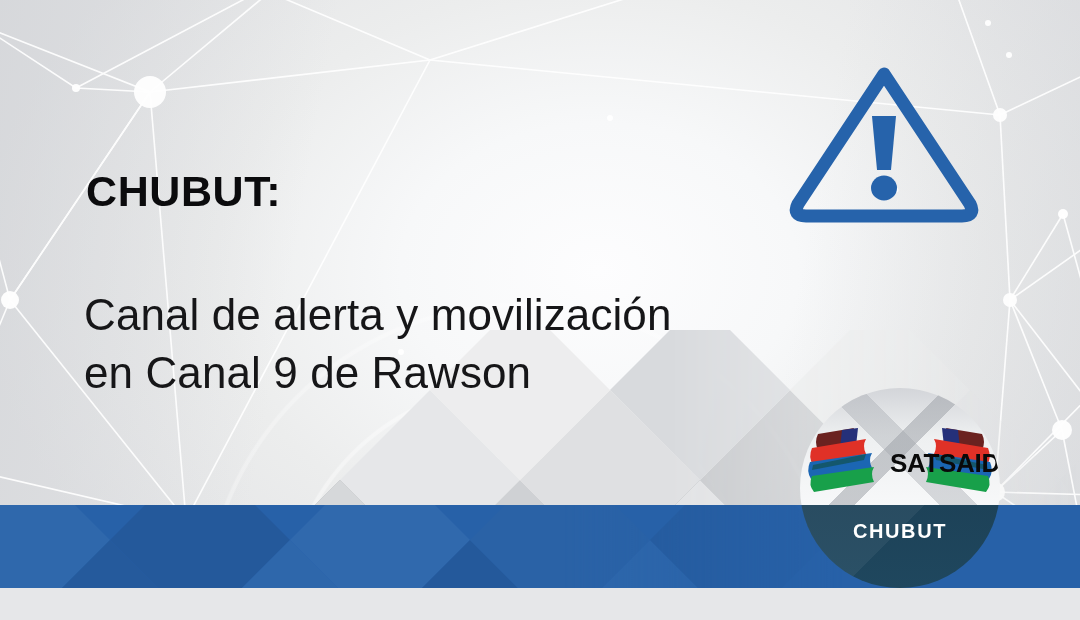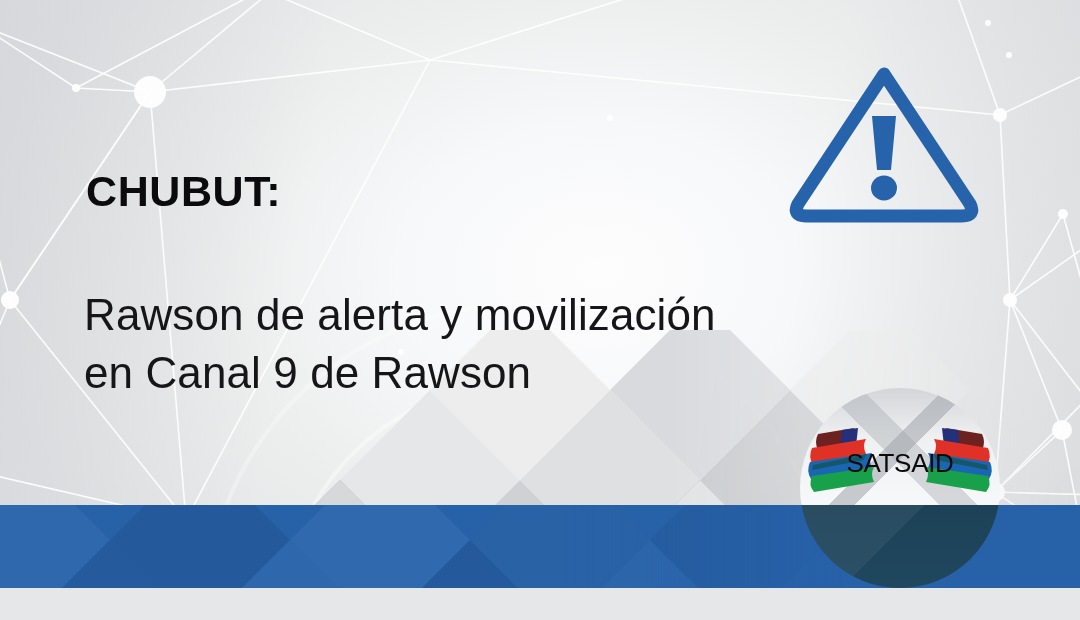--- a/index.html
+++ b/index.html
@@ -76,22 +76,22 @@
     background:
       linear-gradient(135deg, rgba(255,255,255,.055) 44%, rgba(255,255,255,0) 44%),
       linear-gradient(180deg,#1d4258 0%, #1f475e 100%);
   }
   .badge-label{
     position:absolute;left:0;top:132px;width:200px;text-align:center;
     color:#ffffff;font-size:20px;font-weight:bold;letter-spacing:1.6px;
   }
   .satsaid-wrap{position:absolute;left:0;top:34px;width:200px;height:76px;}
   .satsaid-text{
-    position:absolute;left:0;top:26px;width:200px;text-align:center;
-    font-size:26px;font-weight:normal;letter-spacing:-.3px;color:#0a0a0a;
+    position:absolute;left:0;top:26px;width:200px;text-align:right;
+    font-size:26px;font-weight:bold;letter-spacing:-.3px;color:#0a0a0a;
     font-family:"Liberation Sans",sans-serif;
   }
 </style>
 </head>
 <body>
 
 <div id="stage">
 
   <div class="bg-base"></div>
   <div class="bg-vign"></div>
@@ -221,21 +221,21 @@
         <polygon points="740,125 830,35 920,125 830,215" fill="#2b63a7"></polygon>
         <polygon points="830,35 920,-55 1010,35 920,125" fill="#2f68ac"></polygon>
         <polygon points="-160,125 -70,35 20,125 -70,215" fill="#2a62a6"></polygon>
       </g>
     </svg>
   </div>
 
   <div class="kicker">CHUBUT:</div>
 
   <div class="headline">
-    <span class="ln">Rawson de alerta y movilización</span>
+    <span class="ln">Canal de alerta y movilización</span>
     <span class="ln">en Canal 9 de Rawson</span>
   </div>
 
   <svg class="warn" viewBox="0 0 200 168">
     <path d="M100 16 L186 146 Q192 158 178 158 L22 158 Q8 158 14 146 Z" fill="none" stroke="#2663ab" stroke-width="13" stroke-linejoin="round"></path>
     <path d="M88 58 L112 58 L107 112 L93 112 Z" fill="#2663ab"></path>
     <ellipse cx="100" cy="130" rx="13" ry="12.5" fill="#2663ab"></ellipse>
   </svg>
 
   <div class="badge">
@@ -259,15 +259,16 @@
           <path d="M42,8 L58,6 L56,24 L40,26 Z" fill="#25307a"></path>
           <path d="M12,26 Q8,35 13,43 L66,32 Q62,24 66,17 Z" fill="#e03127"></path>
           <path d="M10,40 Q6,49 11,57 L72,46 Q68,38 72,31 Z" fill="#1b66b3"></path>
           <path d="M12,54 Q8,63 14,70 L74,60 Q70,52 74,45 Z" fill="#18a04a"></path>
           <path d="M13,43 L66,32 L64,38 L12,48 Z" fill="#0e4b33" opacity=".55"></path>
         </g>
       </svg>
       <div class="satsaid-text">SATSAID</div>
     </div>
 
+    <div class="badge-label">CHUBUT</div>
   </div>
 
 </div>
 
 </body></html>

